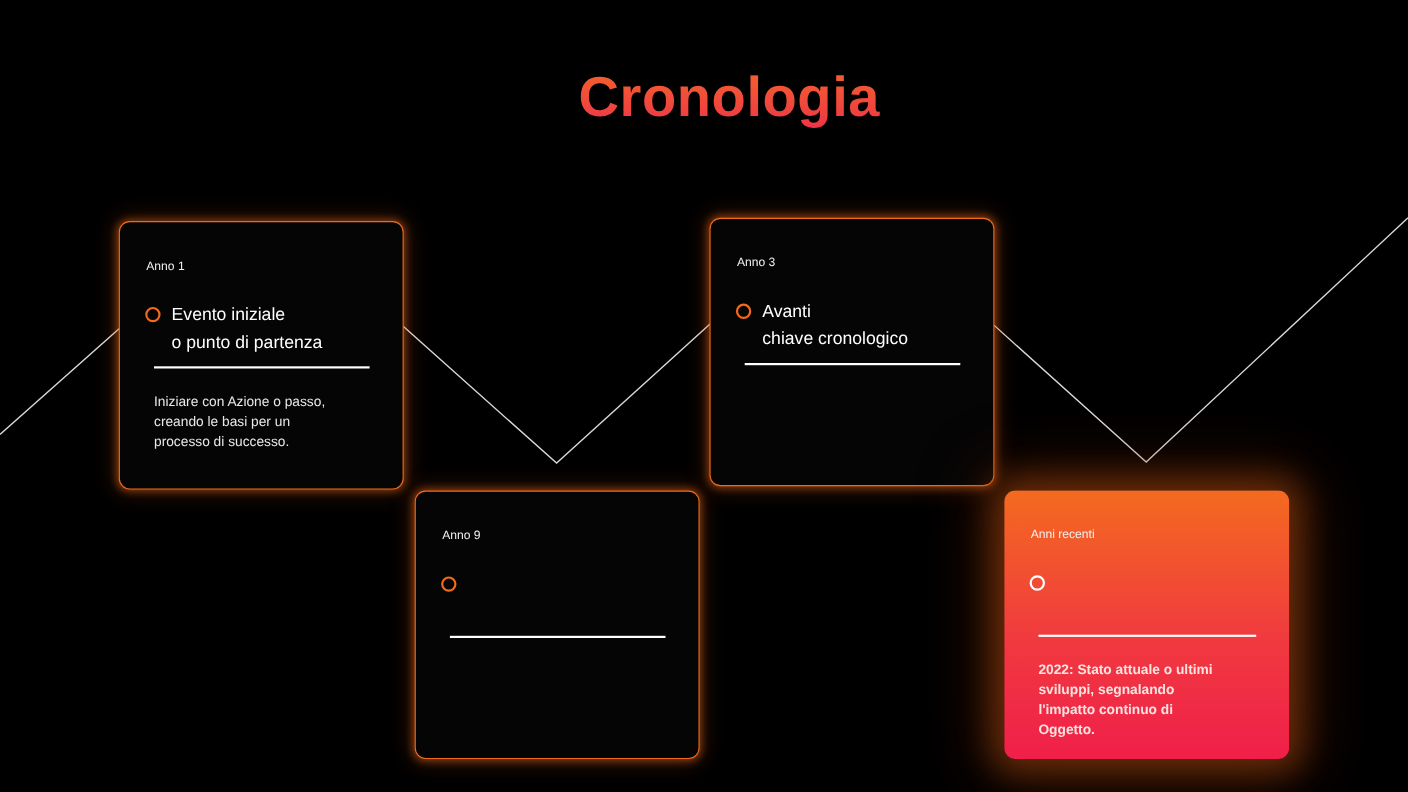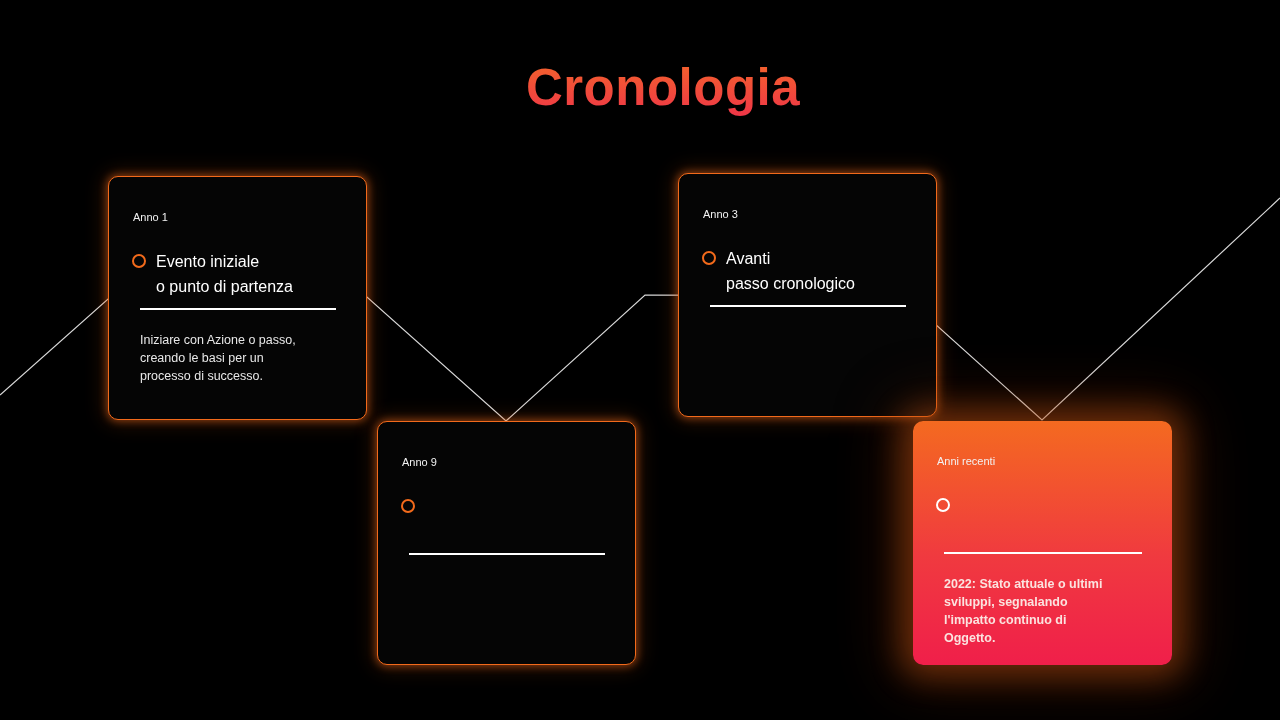--- a/index.html
+++ b/index.html
@@ -12,21 +12,21 @@
       font-family: "Liberation Sans", sans-serif; font-weight: bold; font-size: 51px;
       letter-spacing: 0.5px;
       background: linear-gradient(180deg, #f4662a 0%, #ee3548 100%);
       -webkit-background-clip: text; background-clip: text; color: transparent; padding-left: 23px;
     }
     svg.timeline { position: absolute; left: 0; top: 0; width: 1280px; height: 720px; z-index: 1; }
     .card {
       position: absolute; box-sizing: border-box; width: 259px; height: 244px;
       border-radius: 10px; border: 1.5px solid #f26a1b; background: #050505;
       box-shadow: 0 0 8px 1px rgba(242, 106, 27, 0.55), 0 0 20px 4px rgba(242, 106, 27, 0.18);
-      z-index: 2; color: #ffffff;
+      z-index: 2; color: #ffffff; margin-top: 25px;
     }
     .card.highlight {
       border: none;
       background: linear-gradient(180deg, #f46a20 0%, #f03a3f 55%, #f01f4a 100%);
       box-shadow: 0 0 30px 12px rgba(242, 106, 27, 0.35), 0 0 60px 20px rgba(120, 40, 0, 0.35);
     }
     .year {
       position: absolute; left: 24px; top: 34px; font-size: 11px; color: #f2f2f2;
       font-family: "Liberation Sans", sans-serif;
     }
@@ -65,25 +65,25 @@
 creando le basi per un
 processo di successo.</div>
 </div>
 
 <div class="card" style="left:377px; top:421px;">
   <div class="year">Anno 9</div>
   <div class="circle"></div>
   <div class="divider"></div>
 </div>
 
-<div class="card" style="left:678px; top:173px;">
+<div class="card" style="left:645px; top:173px;">
   <div class="year">Anno 3</div>
   <div class="circle"></div>
   <div class="heading">Avanti
-passo cronologico</div>
+chiave cronologico</div>
   <div class="divider"></div>
 </div>
 
 <div class="card highlight" style="left:913px; top:421px;">
   <div class="year">Anni recenti</div>
   <div class="circle"></div>
   <div class="divider"></div>
   <div class="desc">2022: Stato attuale o ultimi
 sviluppi, segnalando
 l'impatto continuo di

